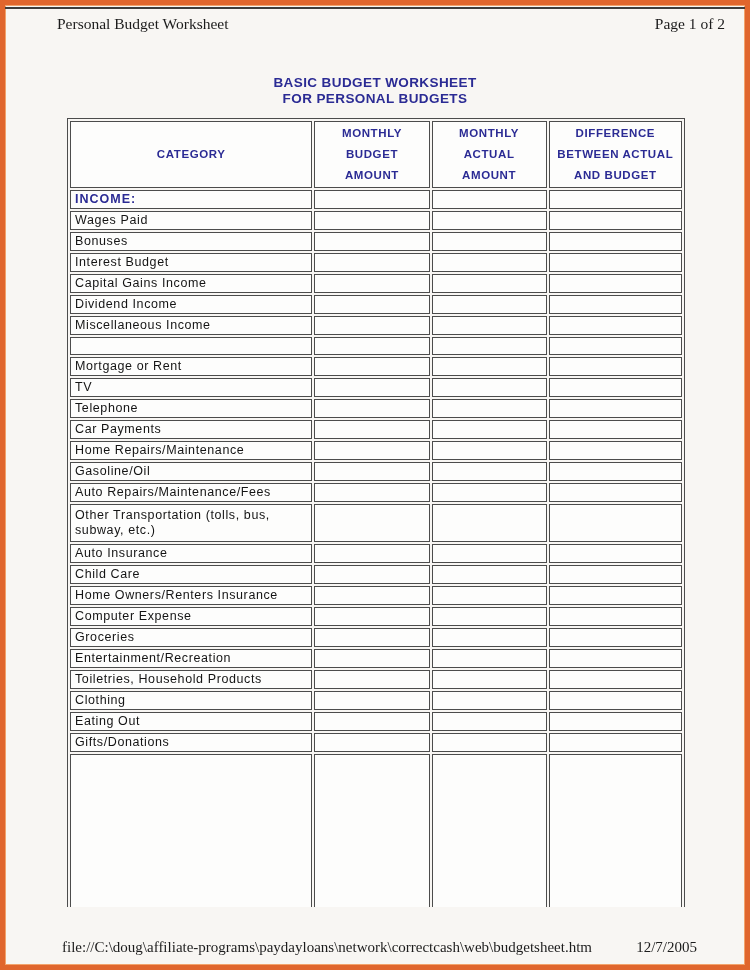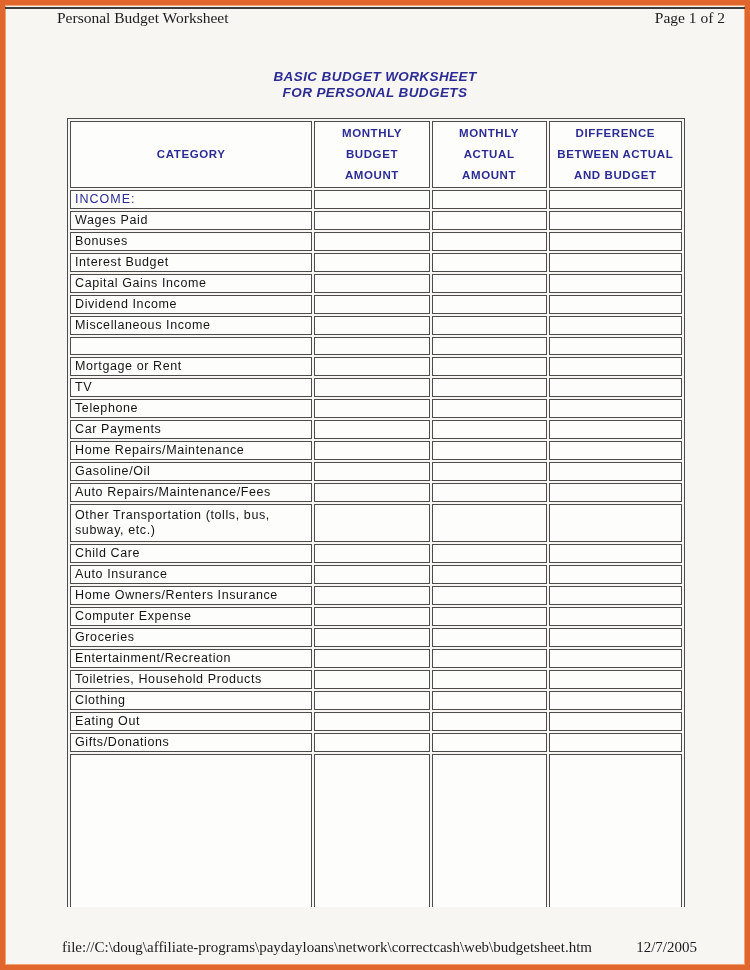--- a/index.html
+++ b/index.html
@@ -19,34 +19,33 @@
   }
   .top-rule{
     height:2px;
     background:#3d3d3d;
     margin:2px 0 0 0;
   }
   .doc-header{
     display:flex;
     justify-content:space-between;
     align-items:baseline;
-    padding:0 20px 0 52px;
+    padding:6px 20px 0 52px;
     font-family:"Liberation Serif",serif;
     font-size:15.5px;
     color:#1c1c1c;
   }
   .doc-title{
     margin-top:42px;
     text-align:center;
     color:#2b2b94;
     font-weight:bold;
     font-size:13.5px;
     letter-spacing:0.4px;
     line-height:16px;
-    font-style:italic;
   }
   .table-wrap{
     position:absolute;
     left:62px; top:113px;
     width:618px; height:789px;
     overflow:hidden;
   }
   table.budget{
     width:618px;
     border-collapse:separate;
@@ -74,21 +73,21 @@
   table.budget td{
     height:18px;
     font-size:12.5px;
     color:#141414;
     letter-spacing:0.6px;
     line-height:15px;
     vertical-align:middle;
   }
   tr.section td.label-cell{
     color:#2b2b94;
-    font-weight:normal;
+    font-weight:bold;
     letter-spacing:1px;
   }
   tr.tall td{ height:172px; vertical-align:top; }
   tr.multiline td{ height:38px; }
   .doc-footer{
     position:absolute;
     left:57px; right:48px; bottom:9px;
     display:flex;
     justify-content:space-between;
     align-items:baseline;
@@ -222,27 +221,27 @@
             <td></td>
             <td></td>
           </tr>
           <tr class="multiline">
             <td class="label-cell">Other Transportation (tolls, bus, subway, etc.)</td>
             <td></td>
             <td></td>
             <td></td>
           </tr>
           <tr class="item">
+            <td class="label-cell">Auto Insurance</td>
+            <td></td>
+            <td></td>
+            <td></td>
+          </tr>
+          <tr class="item">
             <td class="label-cell">Child Care</td>
-            <td></td>
-            <td></td>
-            <td></td>
-          </tr>
-          <tr class="item">
-            <td class="label-cell">Auto Insurance</td>
             <td></td>
             <td></td>
             <td></td>
           </tr>
           <tr class="item">
             <td class="label-cell">Home Owners/Renters Insurance</td>
             <td></td>
             <td></td>
             <td></td>
           </tr>

